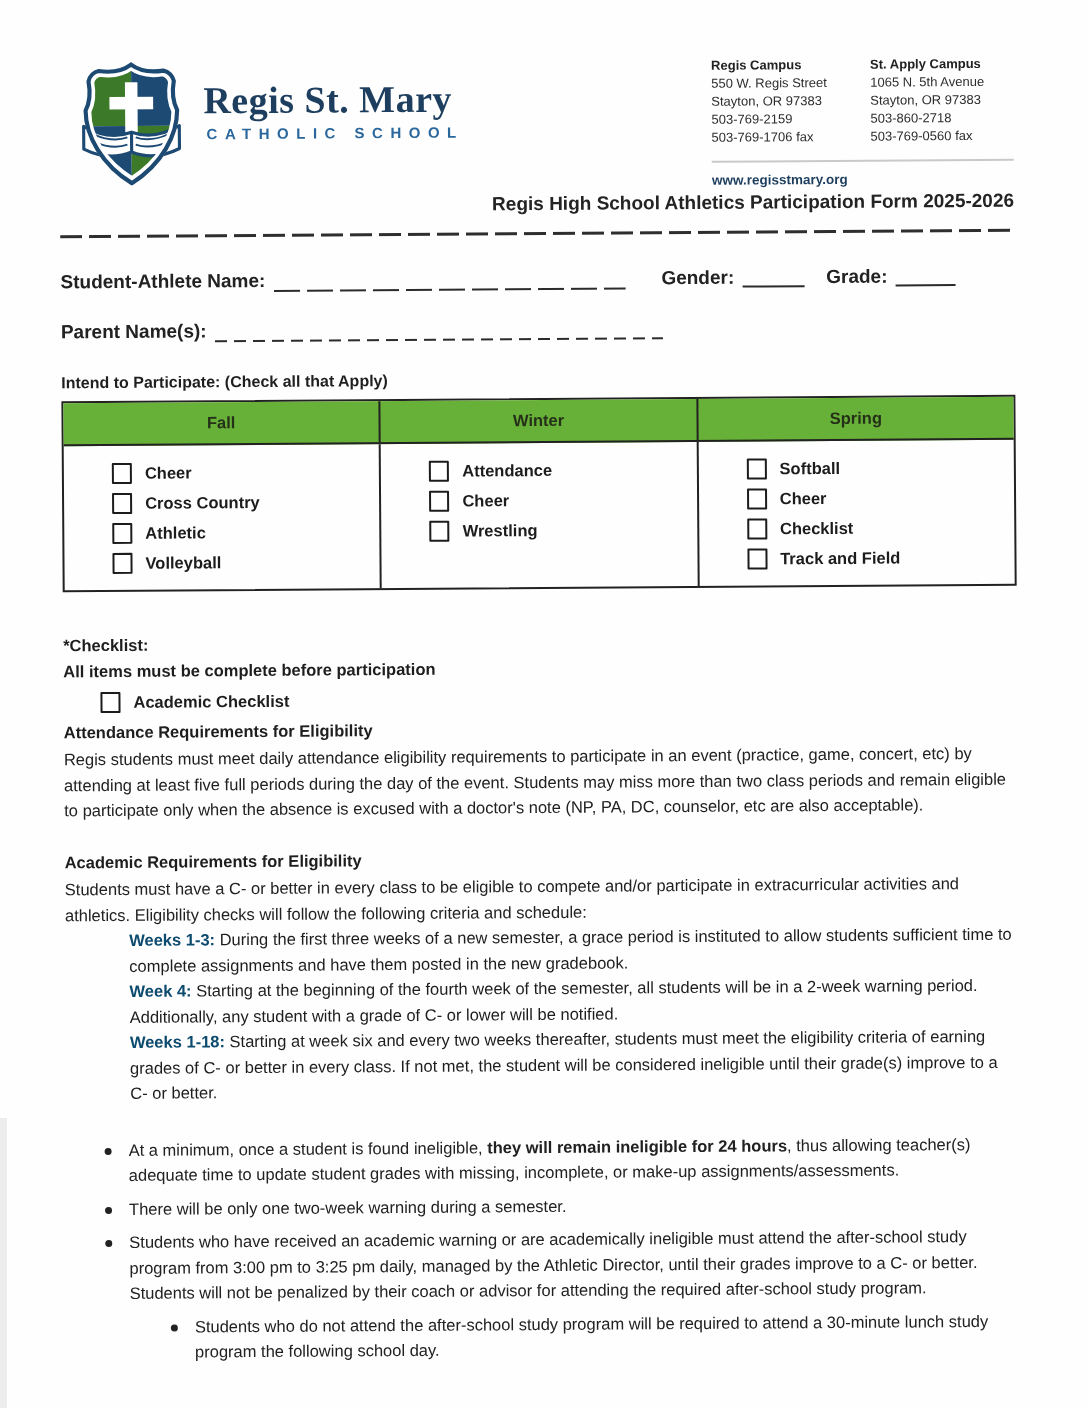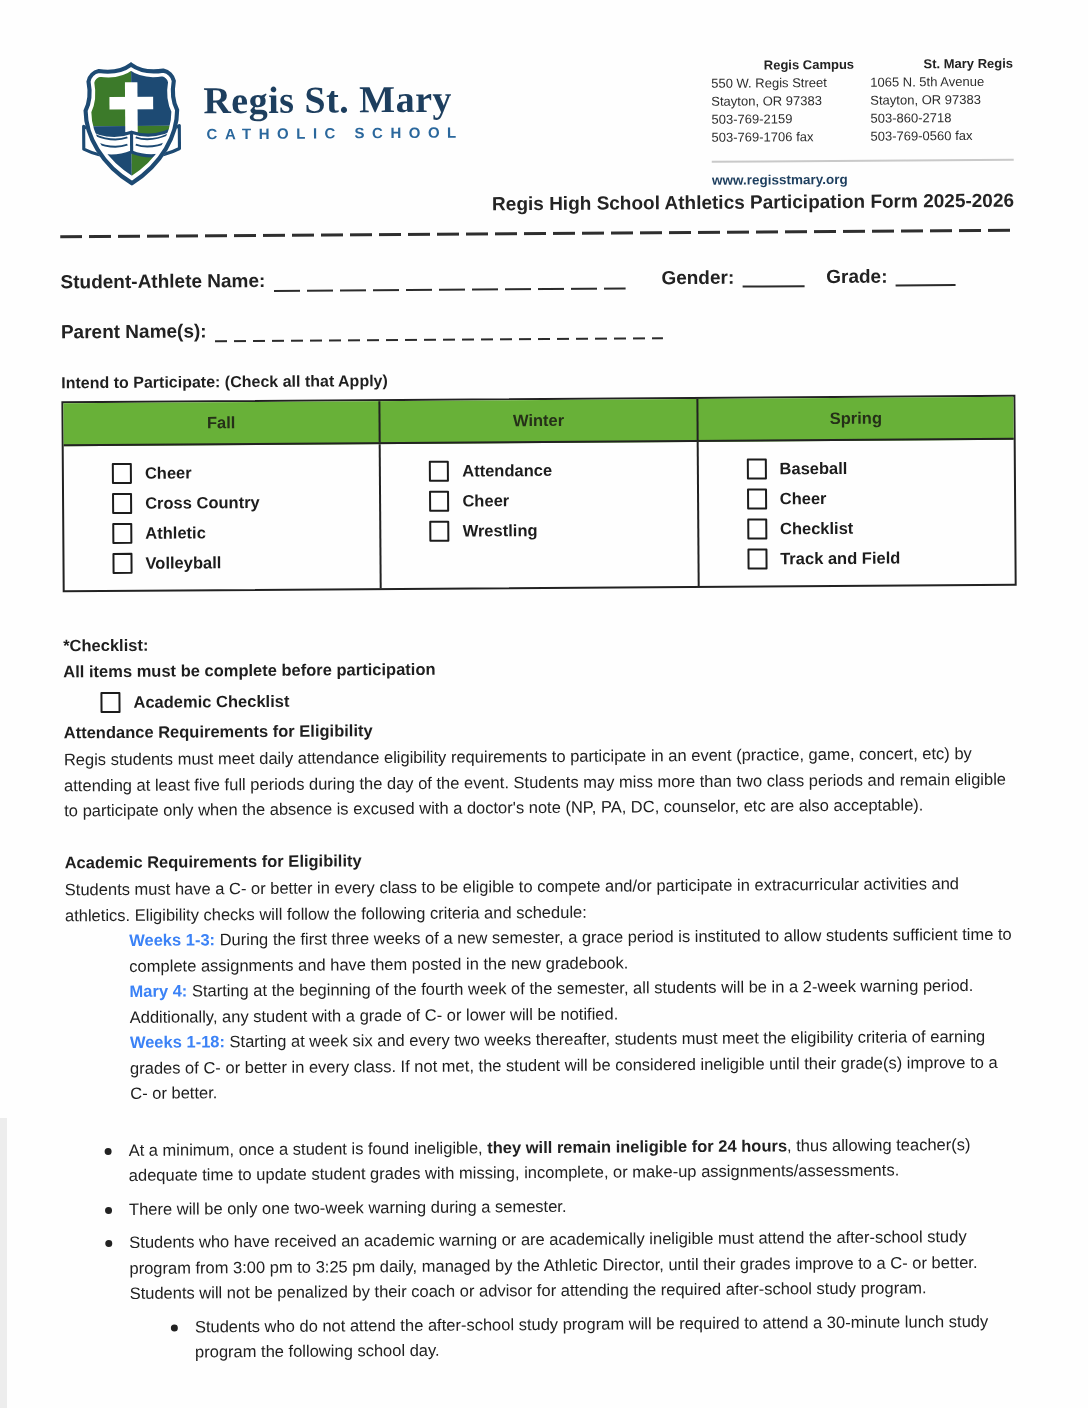--- a/index.html
+++ b/index.html
@@ -14,21 +14,21 @@
   
   .top { display:flex; justify-content:space-between; align-items:flex-start; }
   .logo-block { display:flex; align-items:center; gap:20px; margin-left:20px; margin-top:8px; }
   .logo-text { padding-bottom:26px; }
   .logo-name { font-family:"Liberation Serif", serif; font-weight:bold; font-size:38px; color:#1d3e5e; letter-spacing:0.5px; }
   .logo-sub  { font-size:15px; font-weight:bold; letter-spacing:7.5px; color:#2a679c; margin-top:3px; margin-left:3px; }
 
   .contact-block { width:302px; font-size:13px; line-height:1.38; color:#2d2d2d; margin-top:8px; flex:none; }
   .contact-cols { display:flex; gap:16px; }
   .contact-col { width:146px; }
-  .c-title { font-weight:bold; color:#222;text-align:right; }
+  .c-title { font-weight:bold; color:#222; }
   .c-rule { border-top:2px solid #c9c9c9; margin:14px 0 9px; }
   .c-web { font-weight:bold; color:#1d3e5e; font-size:13.5px; }
 
   .form-title { text-align:right; font-weight:bold; font-size:19px; color:#242424; margin-top:2px; }
 
   .dash-sep { margin-top:17px; height:3px;
     background:repeating-linear-gradient(90deg,#2e2e2e 0 22px,transparent 22px 29px); }
 
   
   .frow { display:flex; align-items:flex-end; margin-top:33px; font-weight:bold; font-size:19px; color:#222; }
@@ -54,21 +54,21 @@
   .cb { width:16px; height:17px; border:2.5px solid #1c1c1c; background:#fff; flex:none; border-radius:1px; }
 
   
   .checklist { margin-top:40px; font-size:16.5px; line-height:26px; }
   .bold-line { font-weight:bold; color:#1e1e1e; }
   .ac-row { display:flex; align-items:center; gap:13px; margin:5px 0 4px 37px; font-weight:bold; }
   p.body-text { margin:2px 0 0; font-size:16.5px; line-height:25.5px; color:#212121; max-width:952px; font-weight:normal; }
 
   .academic { margin-top:26px; font-size:16.5px; line-height:25.5px; }
   .sched { margin:0 0 0 64px; max-width:886px; }
-  .sched b { color:#3b82f6;margin-top:32px; }
+  .sched b { color:#0c4a6e;margin-top:32px; }
 
   .bullets { margin-top:31px; }
   .bullet { display:flex; gap:17px; margin-left:38px; }
   .bullet + .bullet { margin-top:8px; }
   .dot { width:7px; height:7px; border-radius:50%; background:#222; margin-top:10px; flex:none; }
   .bullet p { margin:0; max-width:862px; font-size:16.5px; line-height:25.5px; color:#212121; }
   .sub-bullet { display:flex; gap:17px; margin:8px 0 0 103px; }
   .sub-bullet p { margin:0; max-width:832px; font-size:16.5px; line-height:25.5px; color:#212121; }
   .b-strong { font-weight:bold; }
 </style>
@@ -110,21 +110,21 @@
       <div class="contact-block">
         <div class="contact-cols">
           <div class="contact-col">
             <div class="c-title">Regis Campus</div>
             <div>550 W. Regis Street</div>
             <div>Stayton, OR 97383</div>
             <div>503-769-2159</div>
             <div>503-769-1706 fax</div>
           </div>
           <div class="contact-col">
-            <div class="c-title">St. Mary Regis</div>
+            <div class="c-title">St. Apply Campus</div>
             <div>1065 N. 5th Avenue</div>
             <div>Stayton, OR 97383</div>
             <div>503-860-2718</div>
             <div>503-769-0560 fax</div>
           </div>
         </div>
         <div class="c-rule"></div>
         <div class="c-web">www.regisstmary.org</div>
       </div>
     </div>
@@ -181,21 +181,21 @@
               <span>Cheer</span>
             </div>
           <div class="cbrow">
               <span class="cb"></span>
               <span>Wrestling</span>
             </div>
         </div>
         <div class="st-col">
           <div class="cbrow">
               <span class="cb"></span>
-              <span>Baseball</span>
+              <span>Softball</span>
             </div>
           <div class="cbrow">
               <span class="cb"></span>
               <span>Cheer</span>
             </div>
           <div class="cbrow">
               <span class="cb"></span>
               <span>Checklist</span>
             </div>
           <div class="cbrow">
@@ -214,21 +214,21 @@
         <span>Academic Checklist</span>
       </div>
       <div class="bold-line">Attendance Requirements for Eligibility</div>
       <p class="body-text">Regis students must meet daily attendance eligibility requirements to participate in an event (practice, game, concert, etc) by attending at least five full periods during the day of the event. Students may miss more than two class periods and remain eligible to participate only when the absence is excused with a doctor's note (NP, PA, DC, counselor, etc are also acceptable).</p>
     </div>
 
     <div class="academic">
       <div class="bold-line">Academic Requirements for Eligibility</div>
       <p class="body-text">Students must have a C- or better in every class to be eligible to compete and/or participate in extracurricular activities and athletics. Eligibility checks will follow the following criteria and schedule:</p>
       <p class="sched"><b>Weeks 1-3:</b><span> During the first three weeks of a new semester, a grace period is instituted to allow students sufficient time to complete assignments and have them posted in the new gradebook.</span></p>
-      <p class="sched"><b>Mary 4:</b><span> Starting at the beginning of the fourth week of the semester, all students will be in a 2-week warning period. Additionally, any student with a grade of C- or lower will be notified.</span></p>
+      <p class="sched"><b>Week 4:</b><span> Starting at the beginning of the fourth week of the semester, all students will be in a 2-week warning period. Additionally, any student with a grade of C- or lower will be notified.</span></p>
       <p class="sched"><b>Weeks 1-18:</b><span> Starting at week six and every two weeks thereafter, students must meet the eligibility criteria of earning grades of C- or better in every class. If not met, the student will be considered ineligible until their grade(s) improve to a C- or better.</span></p>
 
       <div class="bullets">
         <div class="bullet">
           <span class="dot"></span>
           <p><span>At a minimum, once a student is found ineligible, </span><span class="b-strong">they will remain ineligible for 24 hours</span><span>, thus allowing teacher(s) adequate time to update student grades with missing, incomplete, or make-up assignments/assessments.</span></p>
         </div>
         <div class="bullet">
           <span class="dot"></span>
           <p>There will be only one two-week warning during a semester.</p>

